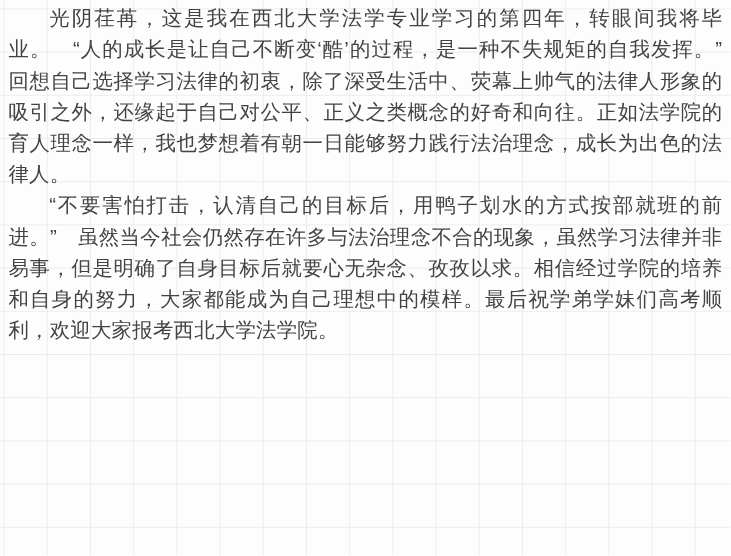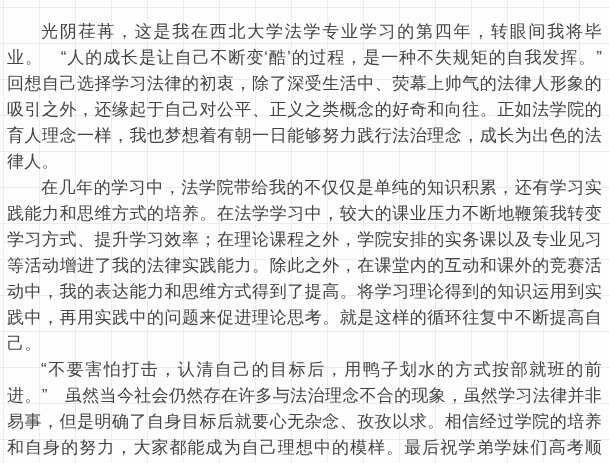--- a/index.html
+++ b/index.html
@@ -4,21 +4,21 @@
 <style>
   html, body {
     margin: 0;
     padding: 0;
   }
   .page {
     position: relative;
     width: 609px;
     height: 463px;
     box-sizing: border-box;
-    padding: 19px 7px 0 7px;
+    padding: 3px 7px 0 7px;
     overflow: hidden;
     background-color: #fdfdfd;
     background-image:
       linear-gradient(to right, #ececec 1px, transparent 1px),
       linear-gradient(to bottom, #ececec 1px, transparent 1px);
     background-size: 36px 36px;
     background-position: 3px 7px;
     color: #434343;
     font-family: "Liberation Sans", sans-serif;
     font-size: 17px;
@@ -30,16 +30,15 @@
     text-align: justify;
     text-justify: inter-ideograph;
     letter-spacing: 0.2px;
   }
 </style>
 </head>
 <body>
 
 <div class="page">
   <p class="para">光阴荏苒，这是我在西北大学法学专业学习的第四年，转眼间我将毕业。　“人的成长是让自己不断变‘酷’的过程，是一种不失规矩的自我发挥。”　回想自己选择学习法律的初衷，除了深受生活中、荧幕上帅气的法律人形象的吸引之外，还缘起于自己对公平、正义之类概念的好奇和向往。正如法学院的育人理念一样，我也梦想着有朝一日能够努力践行法治理念，成长为出色的法律人。</p>
-  <p class="para">在几年的学习中，法学院带给我的不仅仅是单纯的知识积累，还有学习实践能力和思维方式的培养。在法学学习中，较大的课业压力不断地鞭策我转变学习方式、提升学习效率；在理论课程之外，学院安排的实务课以及专业见习等活动增进了我的法律实践能力。除此之外，在课堂内的互动和课外的竞赛活动中，我的表达能力和思维方式得到了提高。将学习理论得到的知识运用到实践中，再用实践中的问题来促进理论思考。就是这样的循环往复中不断提高自己。</p>
   <p class="para">“不要害怕打击，认清自己的目标后，用鸭子划水的方式按部就班的前进。”　虽然当今社会仍然存在许多与法治理念不合的现象，虽然学习法律并非易事，但是明确了自身目标后就要心无杂念、孜孜以求。相信经过学院的培养和自身的努力，大家都能成为自己理想中的模样。最后祝学弟学妹们高考顺利，欢迎大家报考西北大学法学院。</p>
 
 </div>
 
 </body></html>

